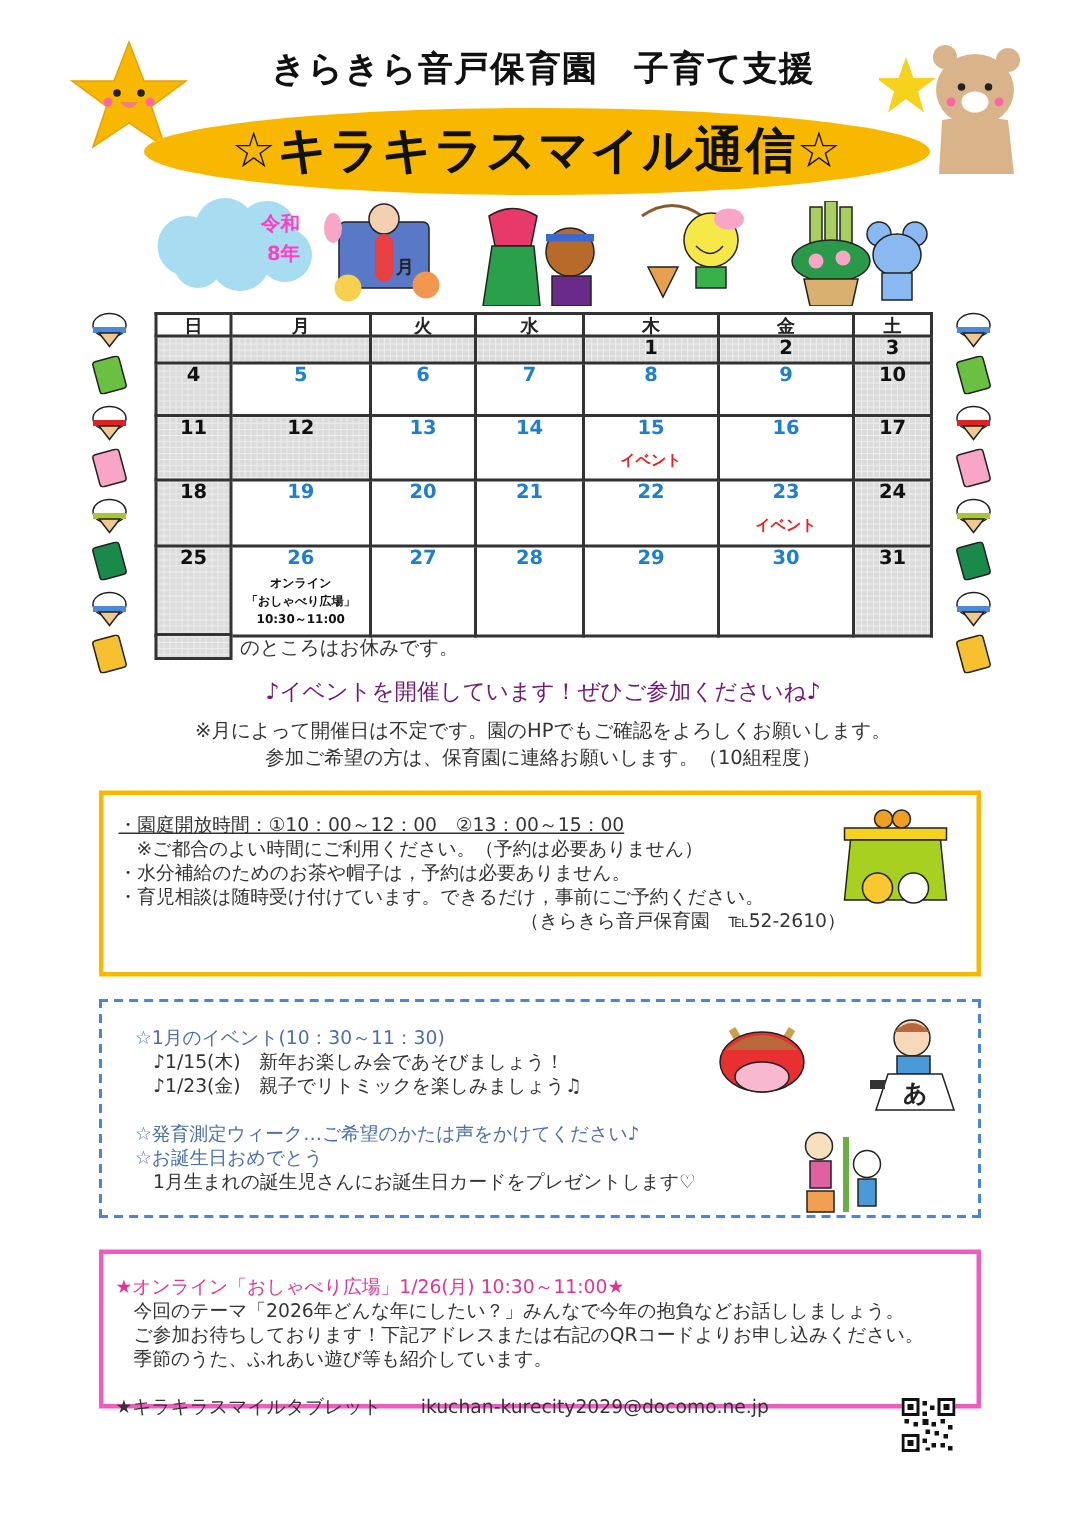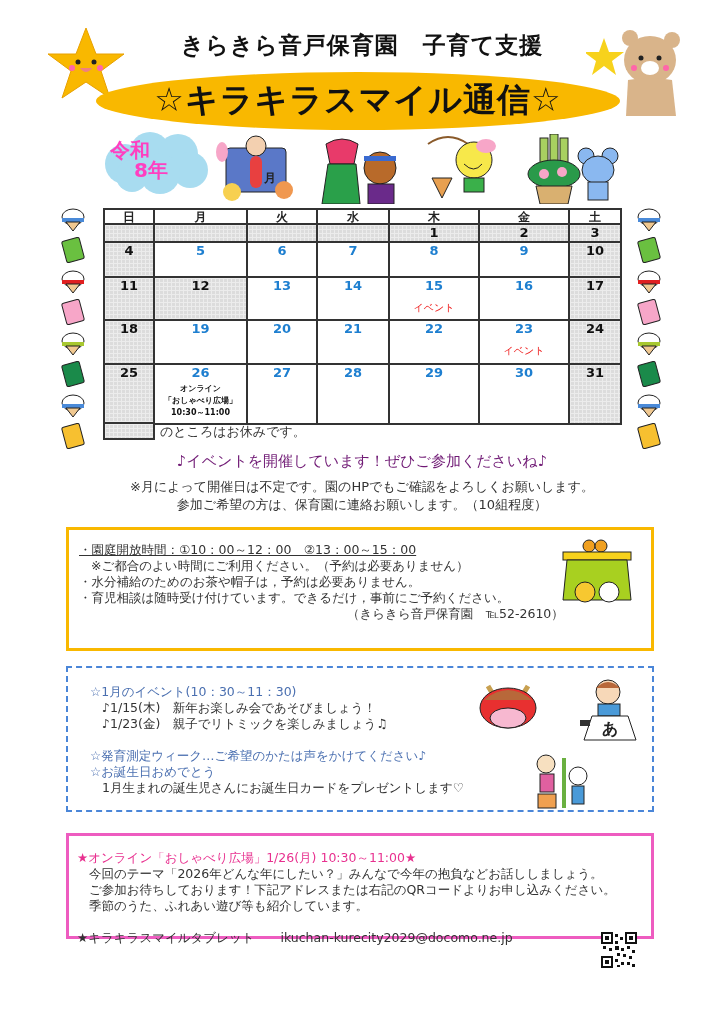--- a/index.html
+++ b/index.html
@@ -9,33 +9,33 @@
 
   
   .subtitle { left: 0; width: 724px; top: 30px; text-align: center; font-size: 23px; font-weight: bold; color: #111; letter-spacing: 1px; }
   .banner { left: 96px; top: 72px; width: 524px; height: 58px; border-radius: 50%; background: #f9b800; }
   .banner-title { left: 96px; top: 78px; width: 524px; text-align: center; font-size: 33px; font-weight: bold; color: #111; letter-spacing: 1px; }
 
   .star-mascot { left: 46px; top: 26px; width: 80px; height: 76px; }
   .bear { left: 586px; top: 30px; width: 100px; height: 88px; }
 
   .cloud { left: 100px; top: 132px; width: 110px; height: 62px; }
-  .cloud-text { left: 110px; top: 140px; width: 90px; text-align: left; color: #ff3fc0; font-weight: bold; font-size: 20px; line-height: 20px; }
+  .cloud-text { left: 110px; top: 140px; width: 90px; text-align: right; color: #ff3fc0; font-weight: bold; font-size: 13px; line-height: 20px; }
 
   .illus { top: 134px; height: 70px; }
 
   
   .cal { left: 103px; top: 208px; width: 517px; border-collapse: collapse; table-layout: fixed; }
   .cal td, .cal th { border: 2px solid #333; text-align: center; vertical-align: top; font-family: "DejaVu Sans", sans-serif; font-weight: bold; font-size: 13px; line-height: 14px; padding-top: 1px; }
   .cal th { background: #fff; height: 14px; font-size: 12px; line-height: 12px; }
   .cal td.off { background-color: #dcdcdc;
     background-image: linear-gradient(#ececec 1px, transparent 1px), linear-gradient(90deg, #ececec 1px, transparent 1px);
     background-size: 4px 4px; color: #111; }
   .cal td.open { background: #fff; color: #1e7fd0; }
-  .evt { color: #ee1c1c; font-size: 10px; font-weight: normal; display: block; margin-top: 8px; }
+  .evt { color: #ee1c1c; font-size: 10px; font-weight: bold; display: block; margin-top: 8px; }
   .online { color: #111; font-size: 8px; line-height: 10px; display: block; margin-top: 2px; }
 
   .legend-box { left: 103px; top: 422px; width: 52px; height: 18px; border: 2px solid #333; background-color: #dcdcdc;
     background-image: linear-gradient(#ececec 1px, transparent 1px), linear-gradient(90deg, #ececec 1px, transparent 1px);
     background-size: 4px 4px; }
   .legend-text { left: 160px; top: 423px; font-size: 13px; color: #333; }
 
   .deco-col { top: 206px; width: 30px; }
   .deco-item { width: 26px; height: 26px; margin-bottom: 5px; }
 

